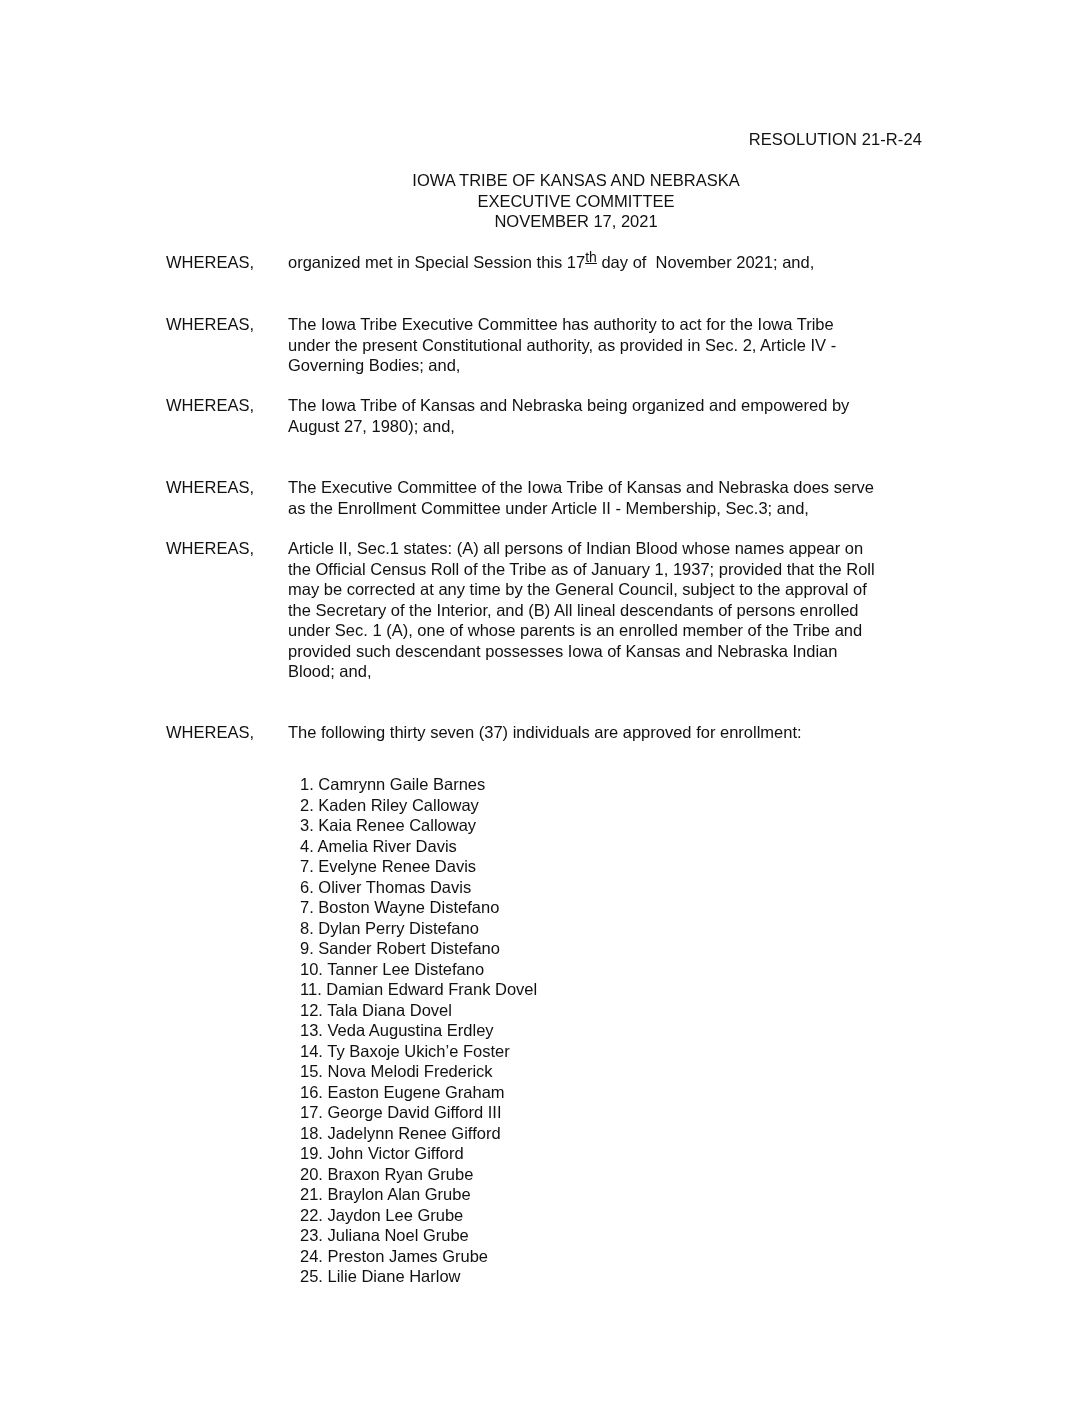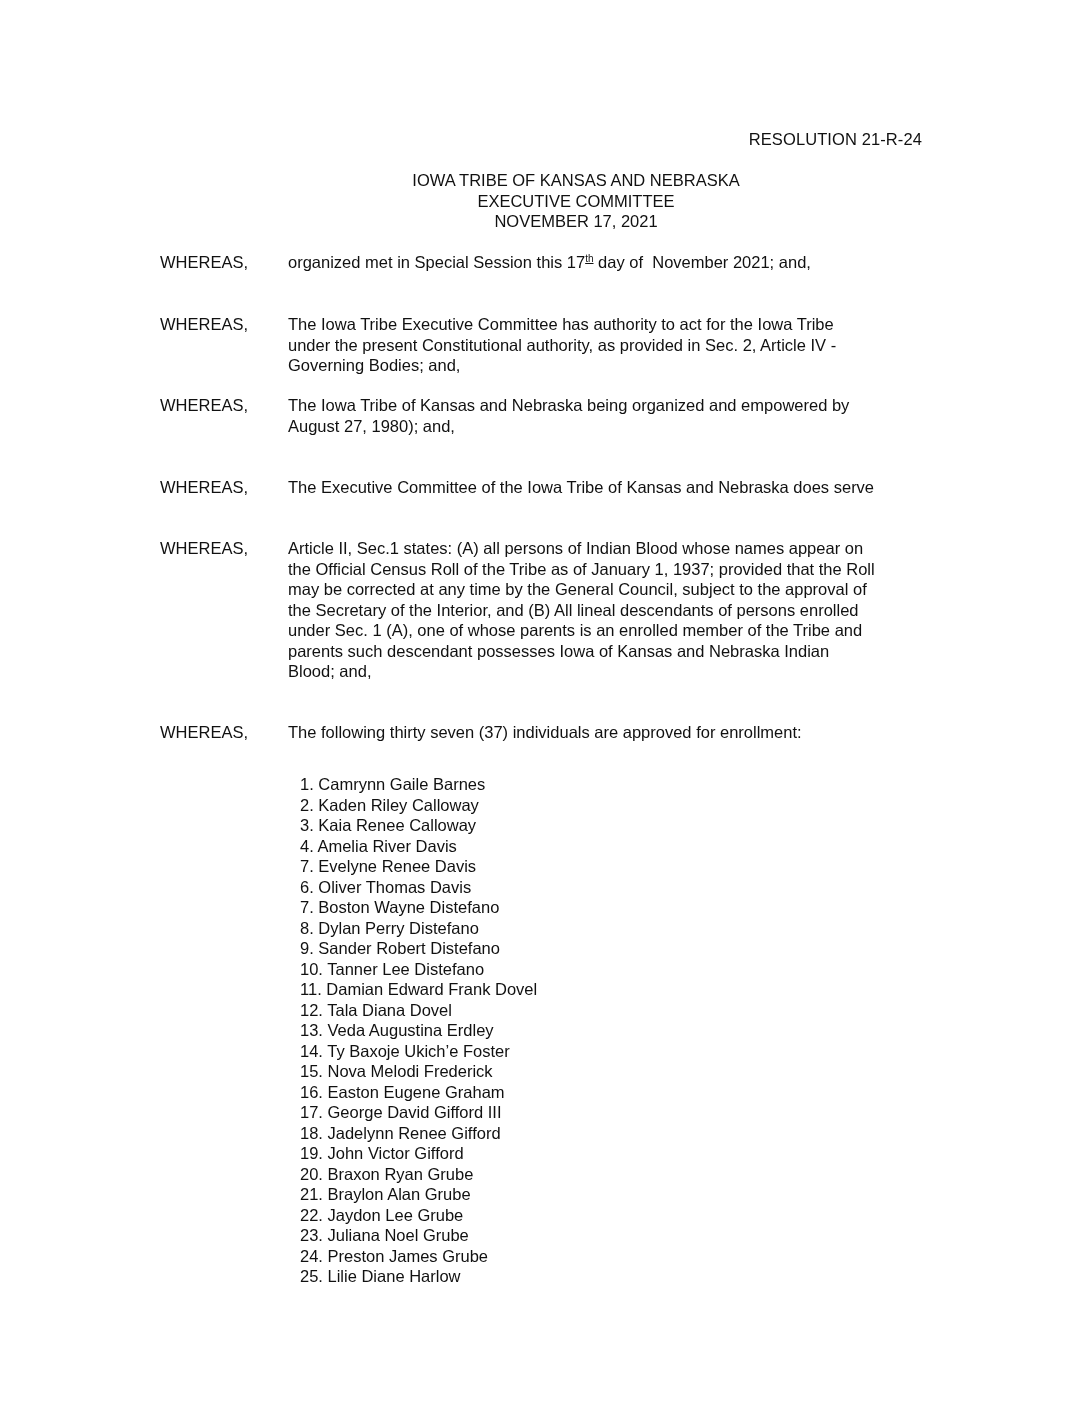--- a/index.html
+++ b/index.html
@@ -39,33 +39,33 @@
     }
     .heading div { white-space: nowrap; }
     .whereas {
       position: absolute;
       left: 160px;
       width: 770px;
       line-height: 20.5px;
     }
     .whereas .label {
       position: absolute;
-      left: 0;
+      left: 6px;
       top: 0;
       white-space: nowrap;
       text-align: center;
     }
     .whereas .body {
       position: absolute;
       left: 128px;
       top: 0;
       width: 640px;
     }
     .whereas .body .line { white-space: nowrap; }
-    sup { font-size: 10px; line-height: 0; vertical-align: 6px; text-decoration: underline; }
+    sup { font-size: 14px; line-height: 0; vertical-align: 6px; text-decoration: underline; }
     .names {
       position: absolute;
       left: 288px;
       top: 762px;
       line-height: 20.5px;
       margin: 12px;
       padding: 0;
       list-style: none;
     }
     .names li { white-space: nowrap; }
@@ -104,32 +104,33 @@
     <div class="body">
       <div class="line">The Iowa Tribe of Kansas and Nebraska being organized and empowered by</div>
       <div class="line">August 27, 1980); and,</div>
     </div>
   </div>
 
   <div class="whereas" style="top:477px;">
     <span class="label">WHEREAS,</span>
     <div class="body">
       <div class="line">The Executive Committee of the Iowa Tribe of Kansas and Nebraska does serve</div>
+      <div class="line">as the Enrollment Committee under Article II - Membership, Sec.3; and,</div>
     </div>
   </div>
 
   <div class="whereas" style="top:538px;">
     <span class="label">WHEREAS,</span>
     <div class="body">
       <div class="line">Article II, Sec.1 states: (A) all persons of Indian Blood whose names appear on</div>
       <div class="line">the Official Census Roll of the Tribe as of January 1, 1937; provided that the Roll</div>
       <div class="line">may be corrected at any time by the General Council, subject to the approval of</div>
       <div class="line">the Secretary of the Interior, and (B) All lineal descendants of persons enrolled</div>
       <div class="line">under Sec. 1 (A), one of whose parents is an enrolled member of the Tribe and</div>
-      <div class="line">parents such descendant possesses Iowa of Kansas and Nebraska Indian</div>
+      <div class="line">provided such descendant possesses Iowa of Kansas and Nebraska Indian</div>
       <div class="line">Blood; and,</div>
     </div>
   </div>
 
   <div class="whereas" style="top:722px;">
     <span class="label">WHEREAS,</span>
     <div class="body">
       <div class="line">The following thirty seven (37) individuals are approved for enrollment:</div>
     </div>
   </div>

